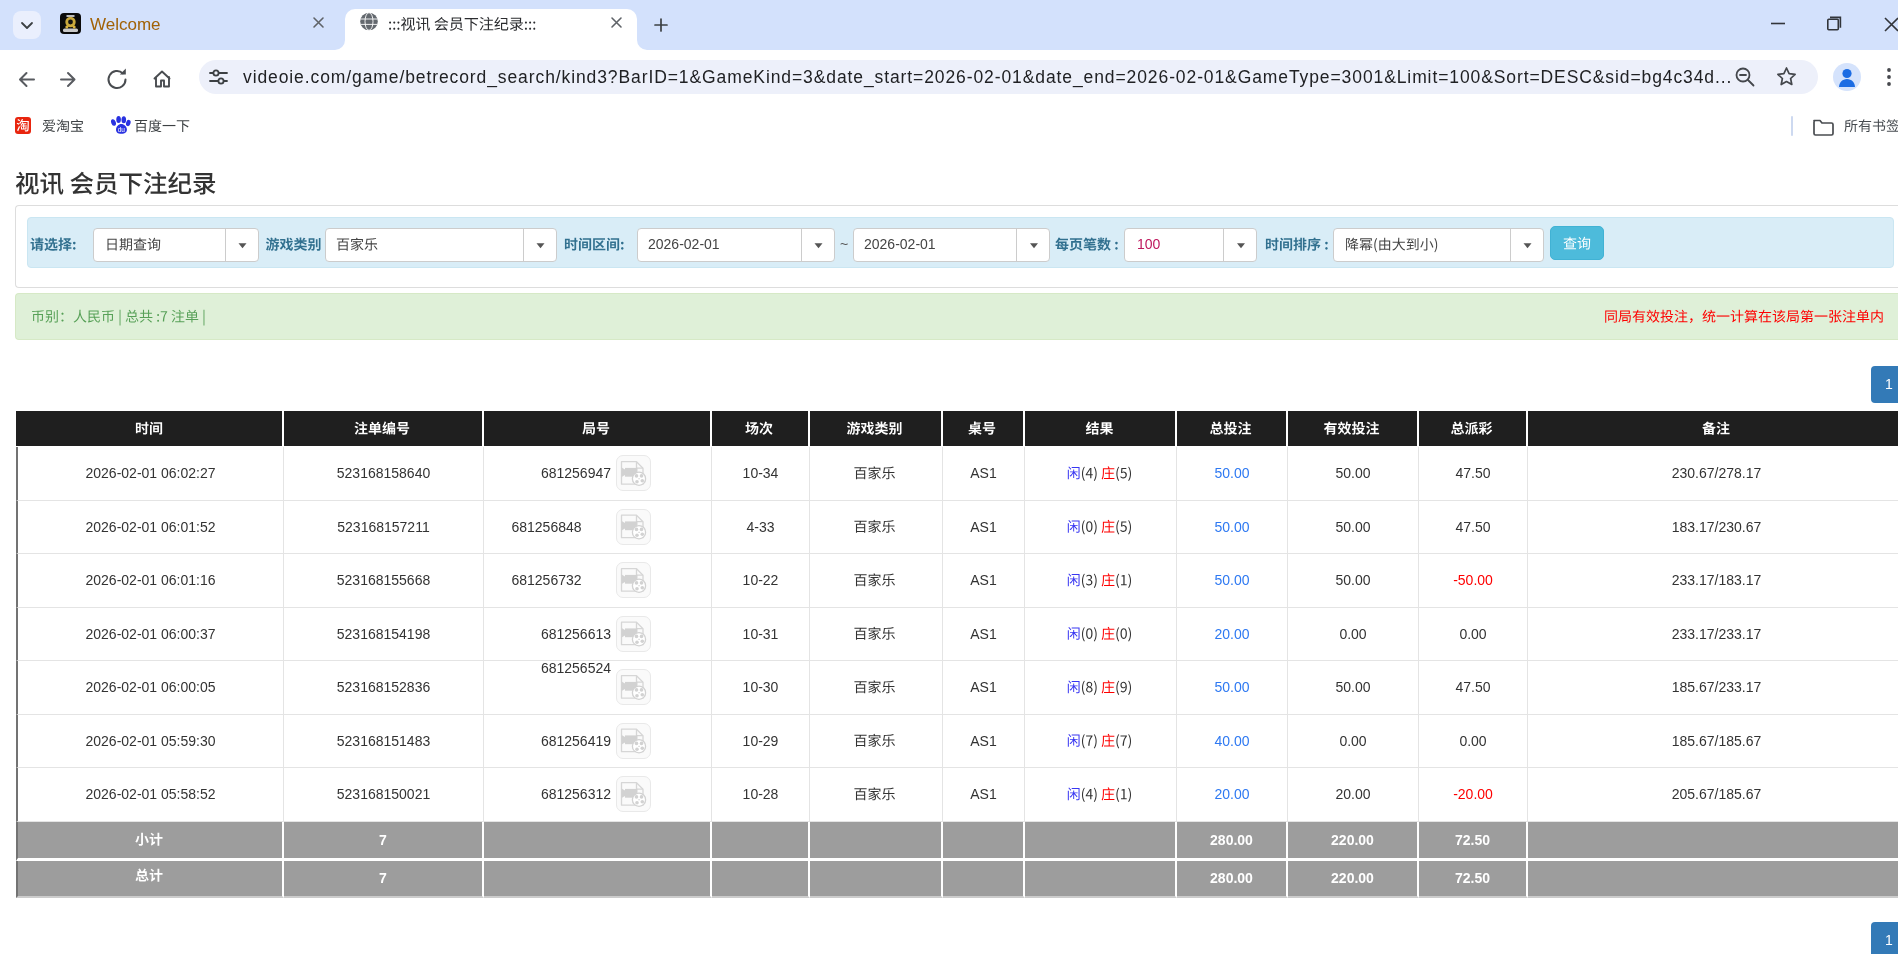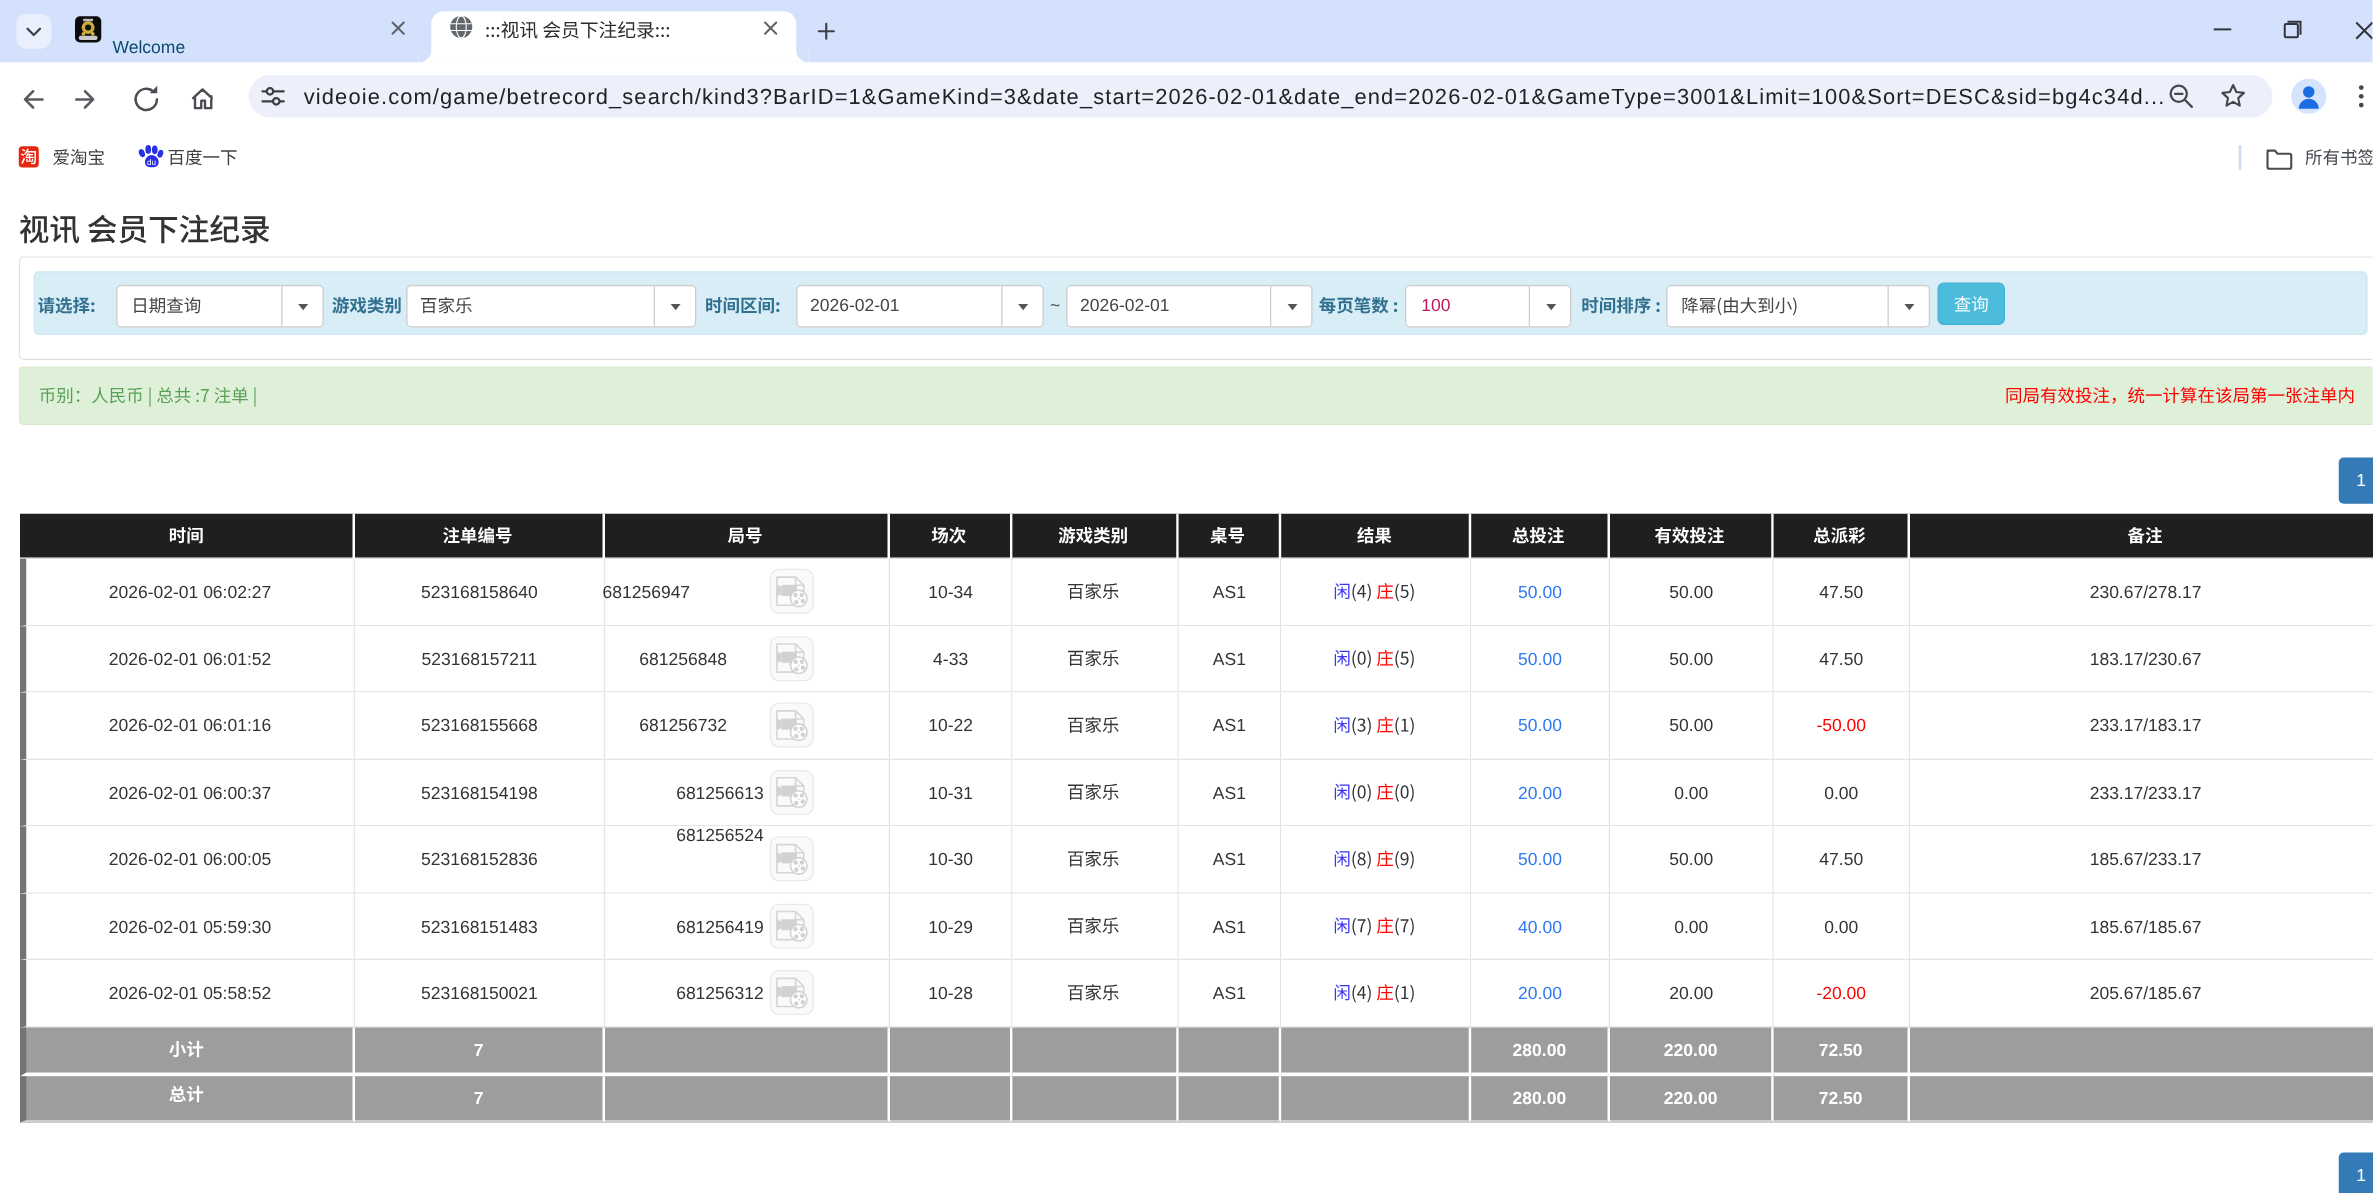--- a/index.html
+++ b/index.html
@@ -2,36 +2,36 @@
 <html><head><meta charset="utf-8"><style>
 *{margin:0;padding:0;box-sizing:border-box}
 html,body{width:1898px;height:954px;overflow:hidden;background:#fff;font-family:"Liberation Sans",sans-serif;-webkit-font-smoothing:antialiased}
 .ab{position:absolute}
 .cb{position:absolute;top:228px;height:34px;background:#fff;border:1px solid #ccc;border-radius:4px}
 .dv{position:absolute;right:32px;top:0;bottom:0;width:1px;background:#ccc}
 .pag{position:absolute;left:1871px;width:36px;height:37px;background:#337ab7;border-radius:4px;color:#fff;font-size:14px;text-align:center;line-height:37px}
 table{position:absolute;left:16px;top:411px;border-collapse:separate;border-spacing:0;table-layout:fixed;width:1890px;font-size:14px;color:#333}
 th{background:#1f1f1f;height:36px;border-right:2px solid #fff;border-bottom:1px solid #fff;padding:0}
 tbody td{height:53.5px;border-right:1px solid #e4e4e4;border-bottom:1px solid #e4e4e4;text-align:center;padding:0;background:#fff}
-tbody td:first-child{border-left:5px solid #737373}
+tbody td:first-child{border-left:2px solid #737373}
 .tf td{background:#9d9d9d;height:39px;border-right:2px solid #fff;border-bottom:3px solid #fff;text-align:center;color:#fff;font-weight:bold;padding:0}
 .tf2 td{height:37px;border-bottom:2px solid #ccc}
 .ic{position:absolute;left:616px;width:35px;height:36px;background:#fafafa;border:1px solid #e9e9e9;border-radius:7px}
 </style></head><body>
 <div class="ab" style="left:0;top:0;width:1898px;height:50px;background:#d3e1fc"></div>
 <div class="ab" style="left:13px;top:11px;width:28px;height:28px;background:#eaeffd;border-radius:8px"></div>
 <div class="ab" style="left:345px;top:9px;width:292px;height:41px;background:#fff;border-radius:10px 10px 0 0"></div>
 <div class="ab" style="left:335px;top:40px;width:10px;height:10px;background:#fff"></div>
 <div class="ab" style="left:335px;top:40px;width:10px;height:10px;background:#d3e1fc;border-bottom-right-radius:10px"></div>
 <div class="ab" style="left:637px;top:40px;width:10px;height:10px;background:#fff"></div>
 <div class="ab" style="left:637px;top:40px;width:10px;height:10px;background:#d3e1fc;border-bottom-left-radius:10px"></div>
 <div class="ab" style="left:0;top:50px;width:1898px;height:60px;background:#fff"></div>
 <div class="ab" style="left:199px;top:60px;width:1619px;height:34px;background:#edf0fa;border-radius:17px"></div>
 <div class="ab" style="left:243px;top:60px;height:34px;line-height:34px;font-size:17.5px;color:#202124;letter-spacing:0.9px">videoie.com/game/betrecord_search/kind3?BarID=1&amp;GameKind=3&amp;date_start=2026-02-01&amp;date_end=2026-02-01&amp;GameType=3001&amp;Limit=100&amp;Sort=DESC&amp;sid=bg4c34d...</div>
-<div class="ab" style="left:90px;top:25px;height:24px;line-height:24px;font-size:14px;color:#0c4a6e">Welcome</div>
+<div class="ab" style="left:90px;top:13px;height:24px;line-height:24px;font-size:17px;color:#a16207">Welcome</div>
 <div class="ab" style="left:1833px;top:63px;width:28px;height:28px;border-radius:50%;background:#d5e3fc"></div>
 <div class="ab" style="left:60px;top:13px;width:21px;height:21px;background:#0b0b0b;border-radius:4px"></div>
 <div class="ab" style="left:15px;top:117px;width:16px;height:17px;background:#e8250e;border-radius:3px"></div>
 <div class="ab" style="left:1791px;top:116px;width:2px;height:20px;background:#cdd9f0;border-radius:1px"></div>
 <div class="ab" style="left:15px;top:205px;width:1883px;height:83px;border:1px solid #ddd;border-radius:4px 0 0 4px;border-right:none;background:#fff"></div>
 <div class="ab" style="left:27px;top:217px;width:1867px;height:51px;background:#d9edf7;border:1px solid #cae6f2;border-radius:4px"></div>
 <div class="cb" style="left:93px;width:166px">
     <span class="dv"></span>
   </div>
 <div class="cb" style="left:325px;width:232px">
@@ -201,21 +201,21 @@
         <td></td>
         <td></td>
         <td></td>
         <td>280.00</td>
         <td>220.00</td>
         <td>72.50</td>
         <td></td>
       </tr>
 </tbody>
   </table>
-<div class="ab" style="left:482px;top:463.2px;width:129px;height:20px;line-height:20px;font-size:14px;color:#333">681256947</div>
+<div class="ab" style="left:482px;top:463.2px;width:129px;height:20px;line-height:20px;text-align:right;font-size:14px;color:#333">681256947</div>
 <div class="ic" style="top:455.2px"></div>
 <div class="ab" style="left:482px;top:516.7px;width:129px;height:20px;line-height:20px;text-align:center;font-size:14px;color:#333">681256848</div>
 <div class="ic" style="top:508.7px"></div>
 <div class="ab" style="left:482px;top:570.2px;width:129px;height:20px;line-height:20px;text-align:center;font-size:14px;color:#333">681256732</div>
 <div class="ic" style="top:562.2px"></div>
 <div class="ab" style="left:482px;top:623.7px;width:129px;height:20px;line-height:20px;text-align:right;font-size:14px;color:#333">681256613</div>
 <div class="ic" style="top:615.7px"></div>
 <div class="ab" style="left:482px;top:658px;width:129px;height:20px;line-height:20px;text-align:right;font-size:14px;color:#333">681256524</div>
 <div class="ic" style="top:669.2px"></div>
 <div class="ab" style="left:482px;top:730.7px;width:129px;height:20px;line-height:20px;text-align:right;font-size:14px;color:#333">681256419</div>

